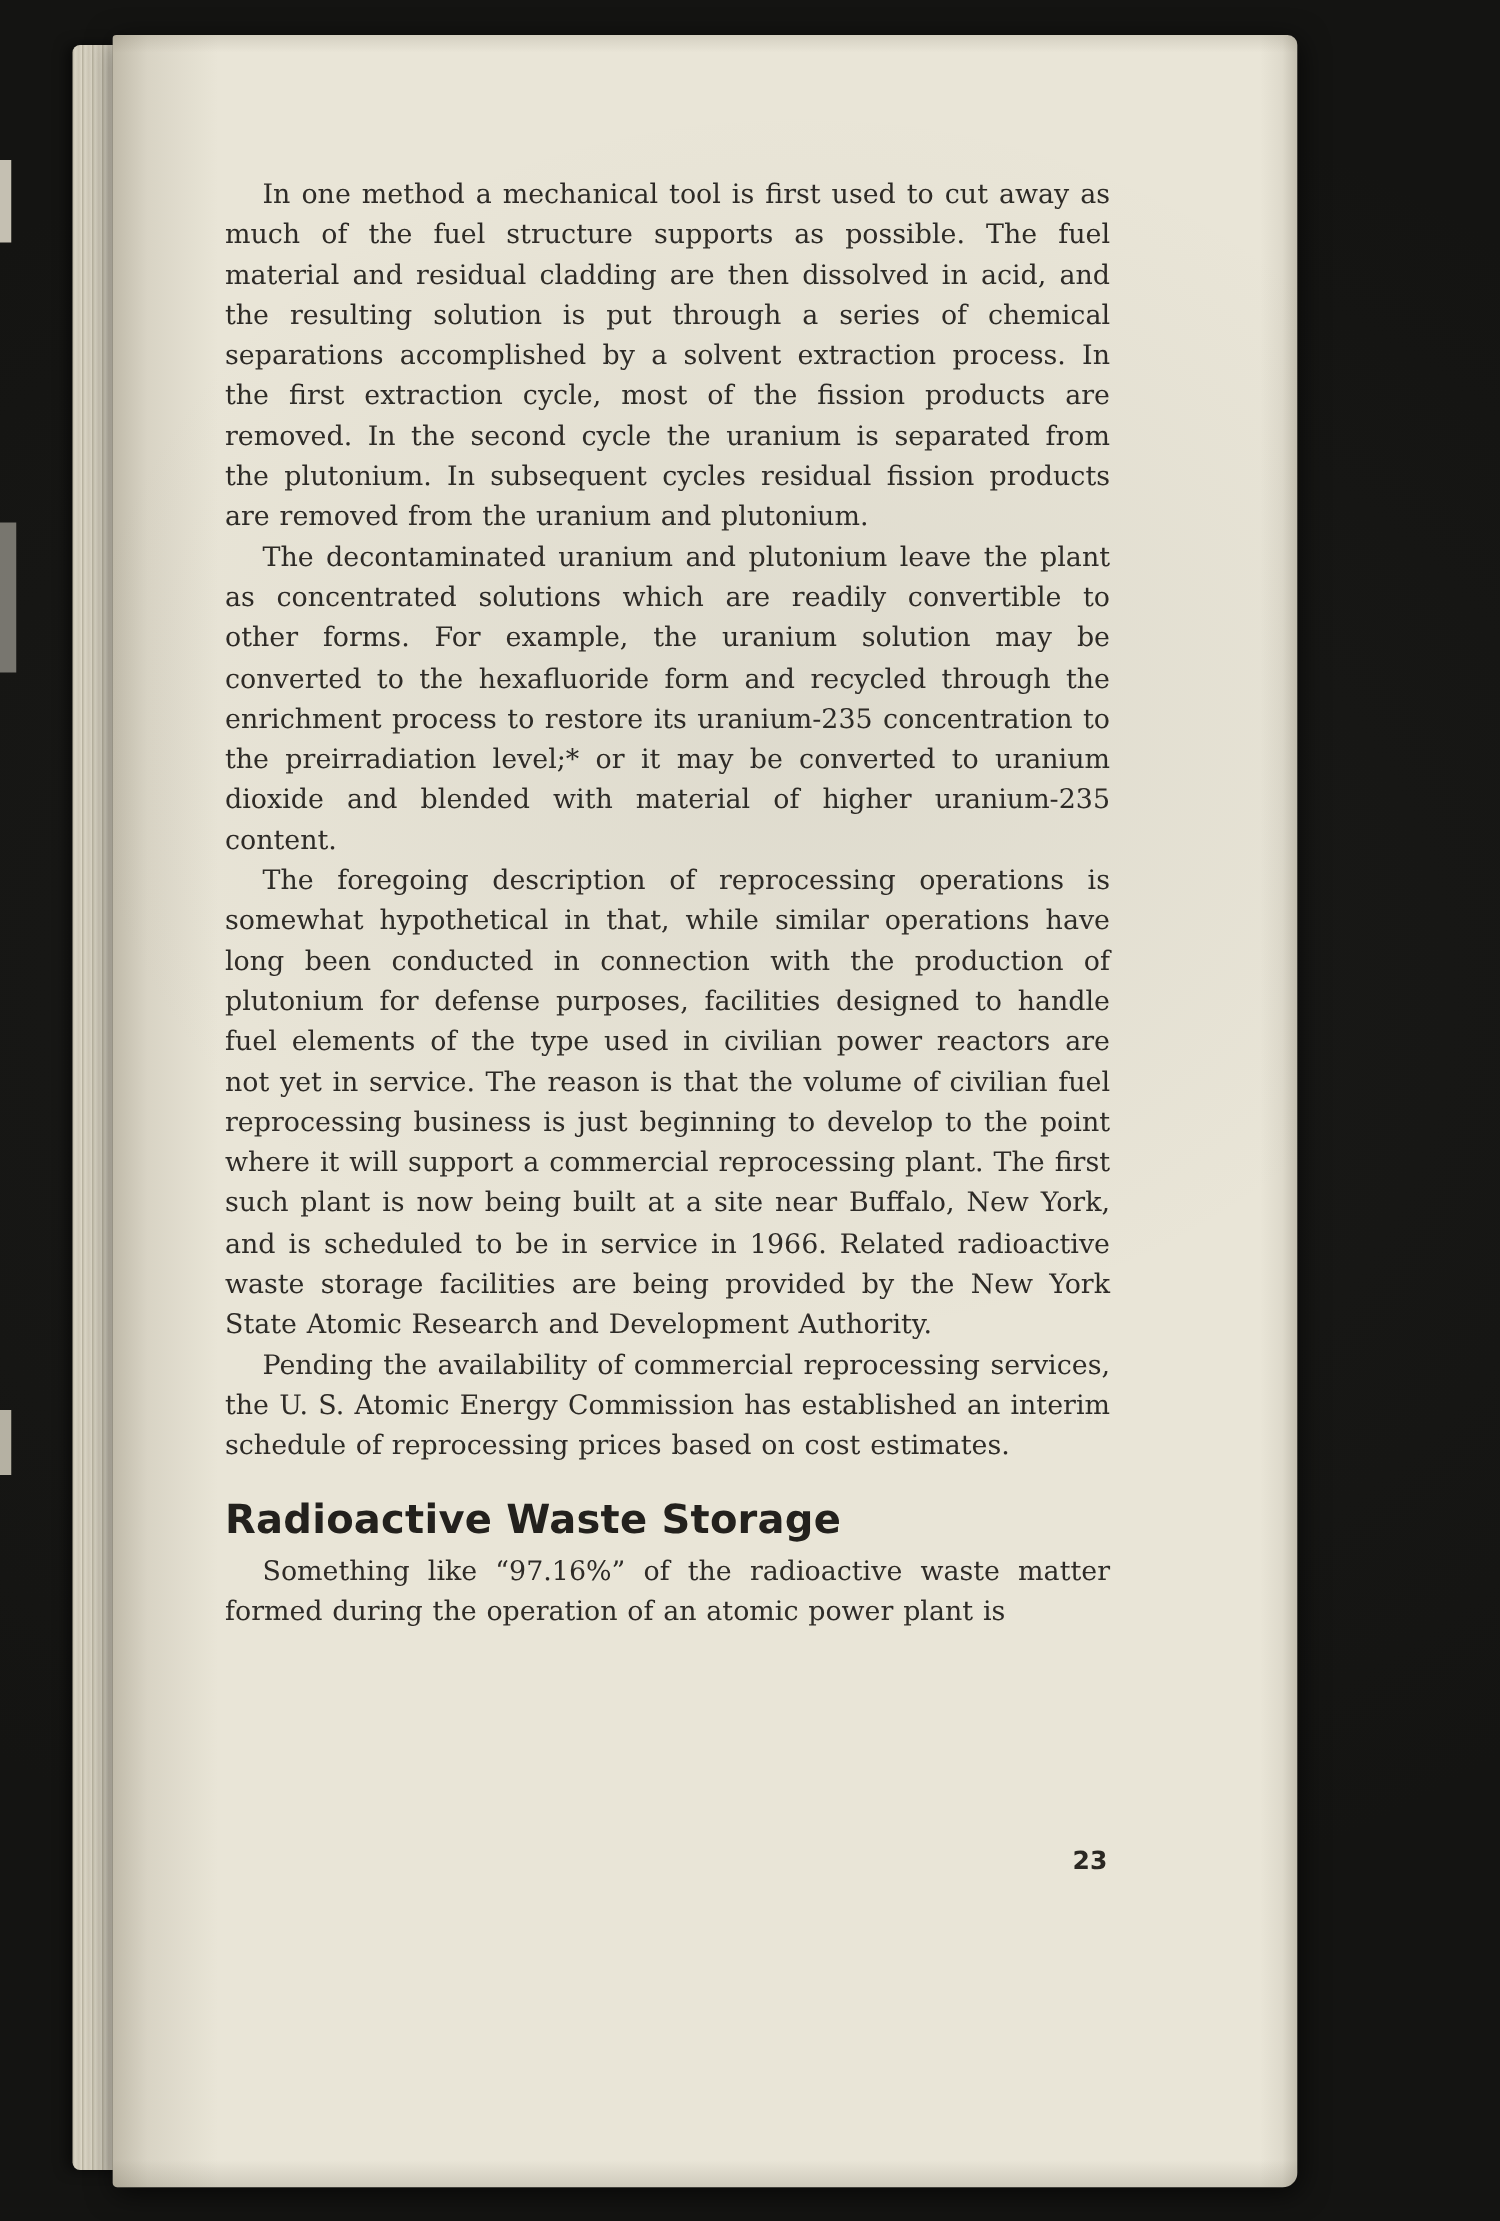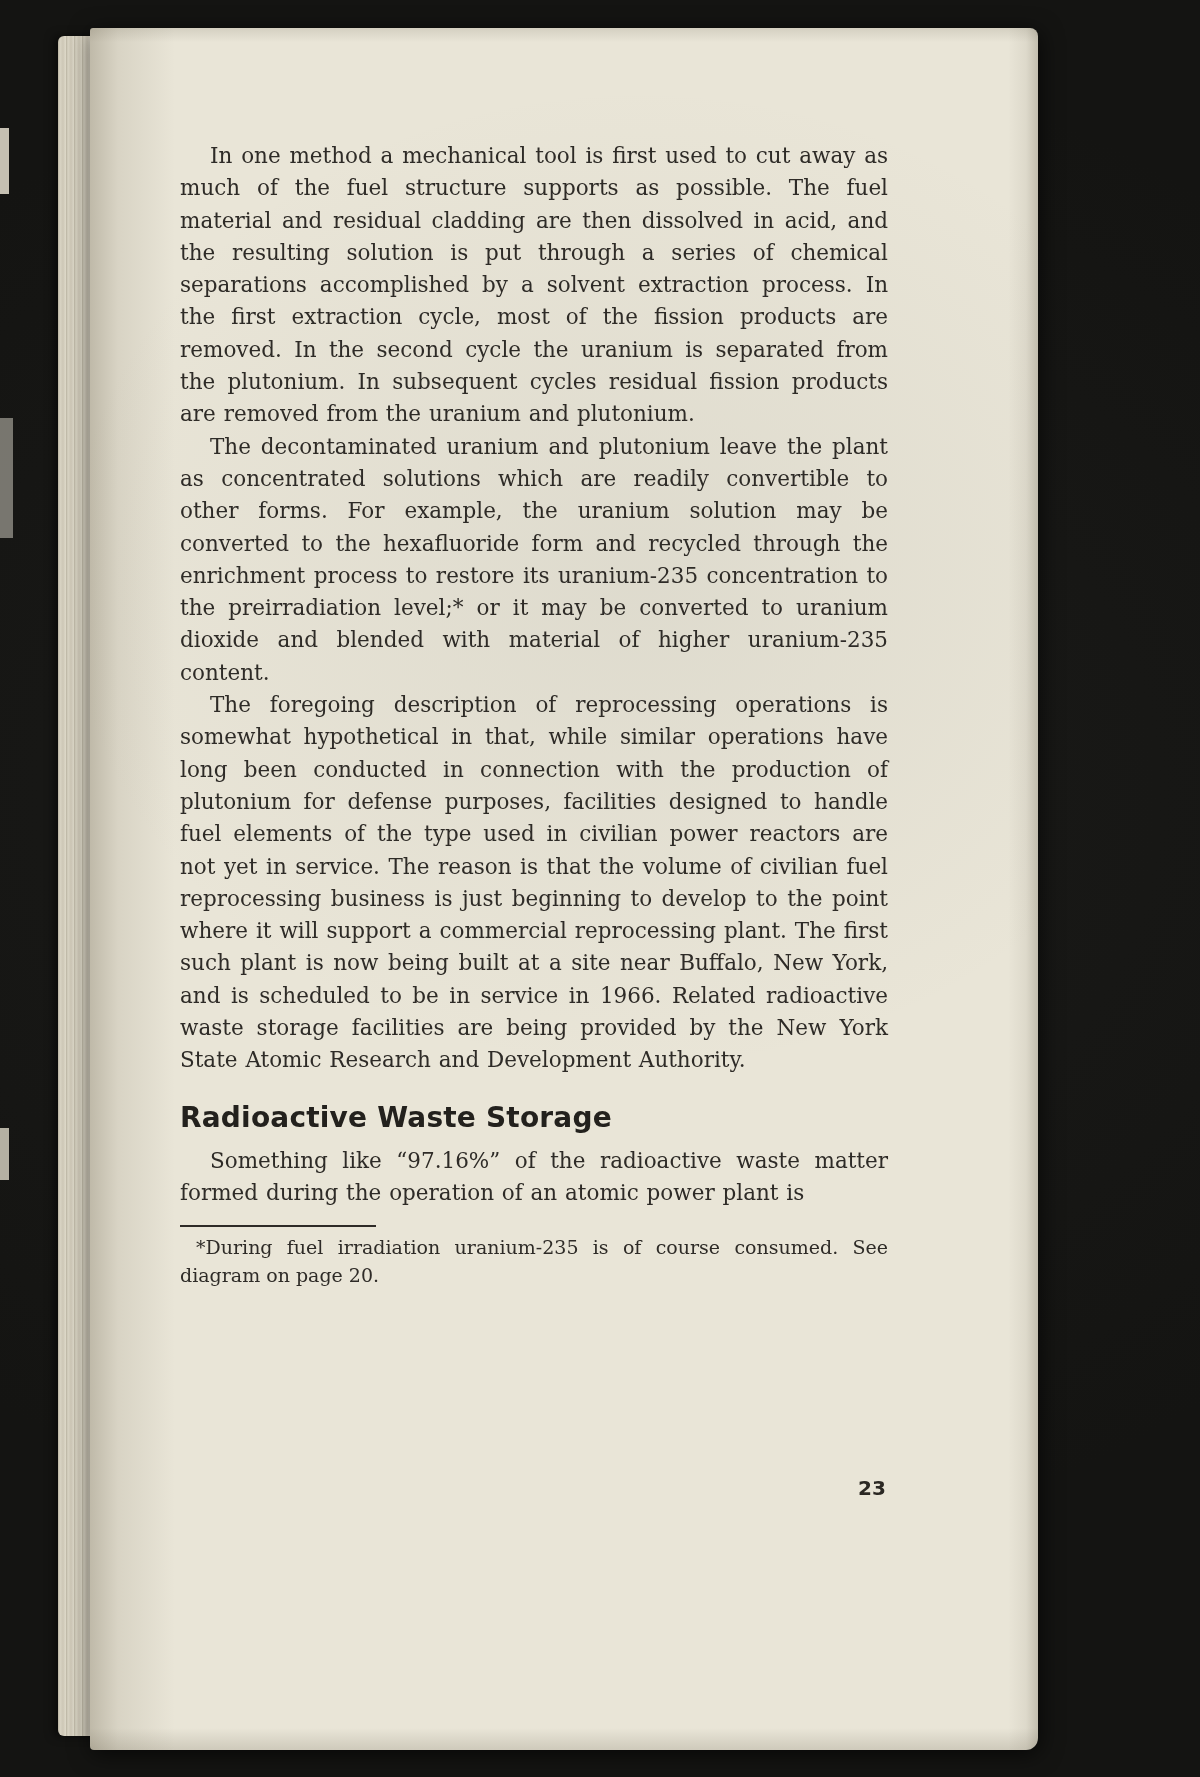--- a/index.html
+++ b/index.html
@@ -74,21 +74,21 @@
 
   .para {
     margin: 0;
     text-indent: 30px;
     word-spacing: 1px;
   }
 
   .heading {
     font-family: "DejaVu Sans", "Liberation Sans", sans-serif;
     font-weight: bold;
-    font-size: 28px;
+    font-size: 32px;
     line-height: 30px;
     color: #23211d;
     margin: 26px 0 12px 0;
     text-indent: 0;
     text-align: left;
     letter-spacing: 0.2px;
   }
 
   .footnote {
     margin-top: 16px;
@@ -131,29 +131,26 @@
   <div class="page">
 
     <div class="content">
 
       <p class="para">In one method a mechanical tool is first used to cut away as much of the fuel structure supports as possible. The fuel material and residual cladding are then dissolved in acid, and the resulting solution is put through a series of chemical separations accomplished by a solvent extraction process. In the first extraction cycle, most of the fission products are removed. In the second cycle the uranium is separated from the plutonium. In subsequent cycles residual fission products are removed from the uranium and plutonium.</p>
 
       <p class="para">The decontaminated uranium and plutonium leave the plant as concentrated solutions which are readily convertible to other forms. For example, the uranium solution may be converted to the hexafluoride form and recycled through the enrichment process to restore its uranium-235 concentration to the preirradiation level;* or it may be converted to uranium dioxide and blended with material of higher uranium-235 content.</p>
 
       <p class="para">The foregoing description of reprocessing operations is somewhat hypothetical in that, while similar operations have long been conducted in connection with the production of plutonium for defense purposes, facilities designed to handle fuel elements of the type used in civilian power reactors are not yet in service. The reason is that the volume of civilian fuel reprocessing business is just beginning to develop to the point where it will support a commercial reprocessing plant. The first such plant is now being built at a site near Buffalo, New York, and is scheduled to be in service in 1966. Related radioactive waste storage facilities are being provided by the New York State Atomic Research and Development Authority.</p>
 
+      <p class="para">Pending the availability of commercial reprocessing services, the U. S. Atomic Energy Commission has established an interim schedule of reprocessing prices based on cost estimates.</p>
 
       <h2 class="heading">Radioactive Waste Storage</h2>
 
       <p class="para">Something like “97.16%” of the radioactive waste matter formed during the operation of an atomic power plant is</p>
 
-      <div class="footnote">
-        <div class="footnote-rule"></div>
-        <p class="footnote-text">*During fuel irradiation uranium-235 is of course consumed. See diagram on page 20.</p>
-      </div>
 
     </div>
 
     <div class="page-number">23</div>
 
   </div>
 
 </div>
 
 </body></html>

